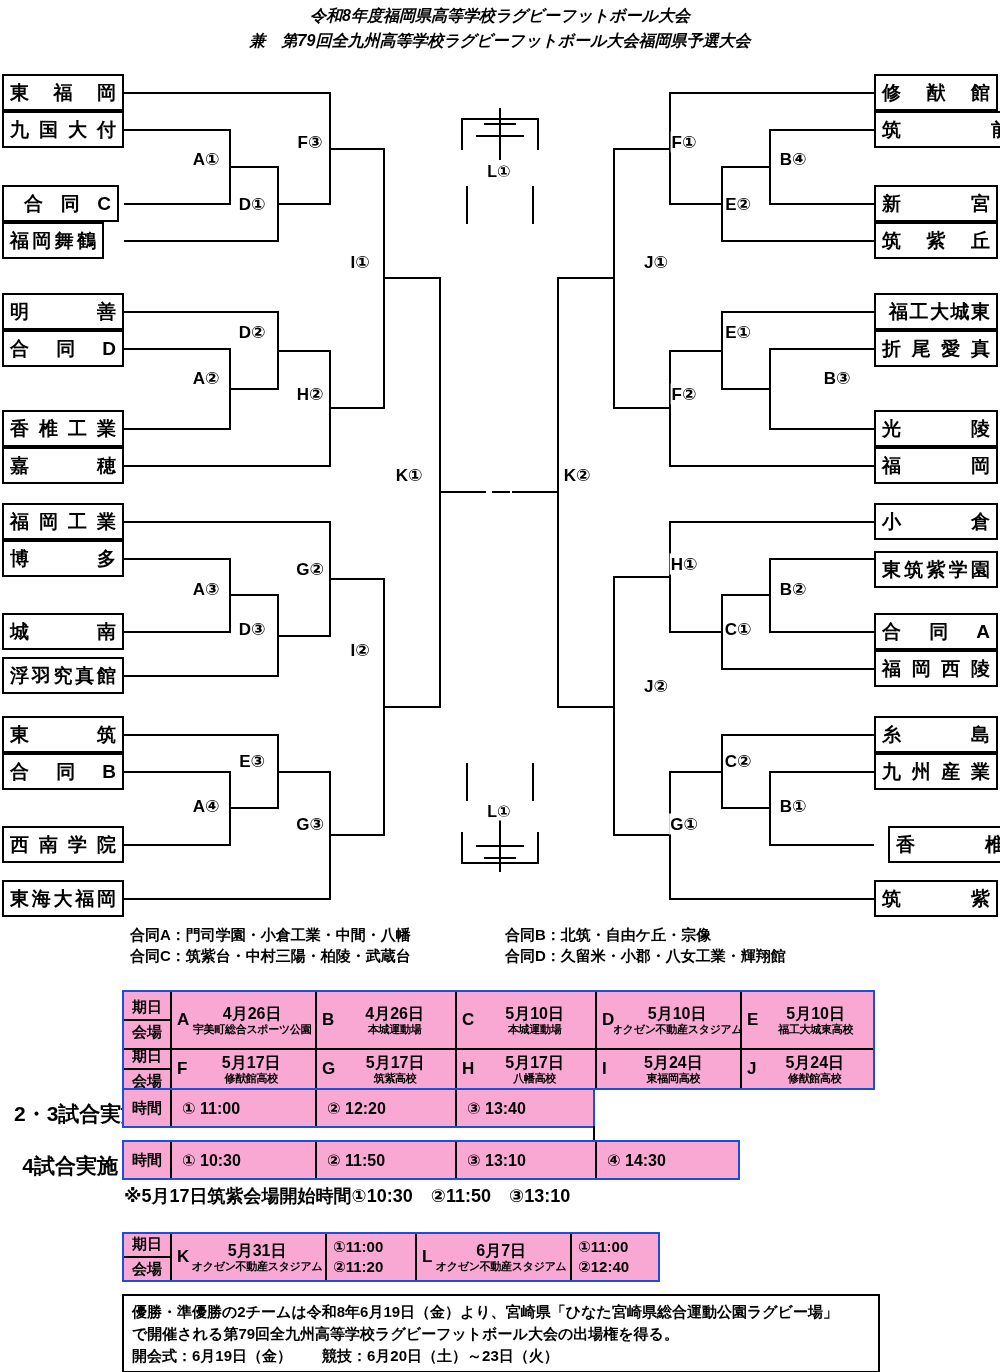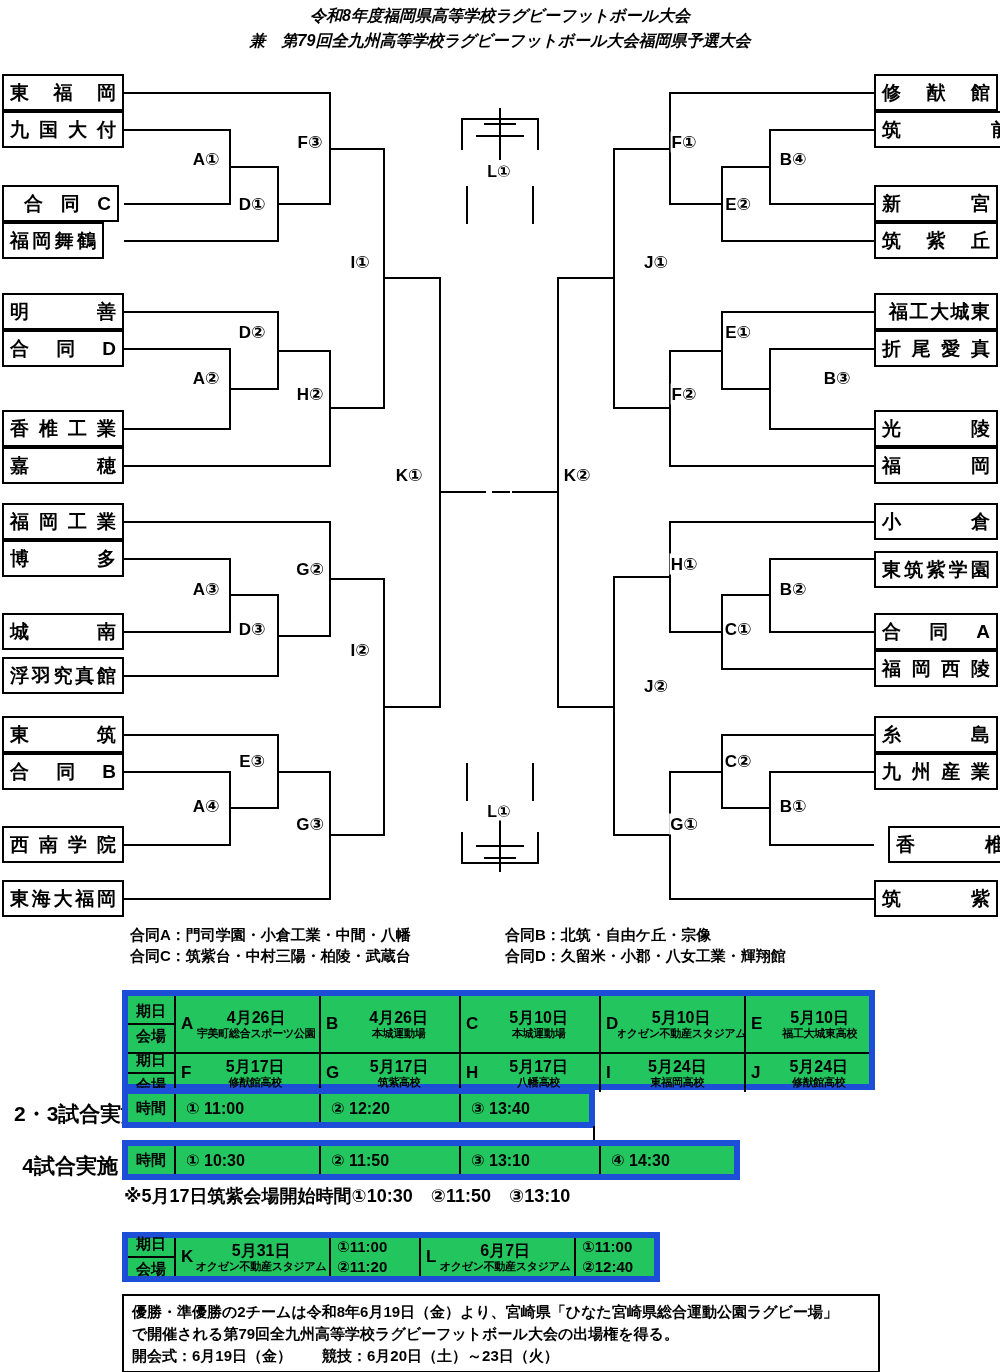--- a/index.html
+++ b/index.html
@@ -8,21 +8,21 @@
         font-family:"Liberation Sans","DejaVu Sans",sans-serif;overflow:hidden;}
   .title{position:absolute;left:0;width:100%;text-align:center;font-size:16px;font-weight:bold;white-space:nowrap;font-style:italic;}
   .line{position:absolute;background:#000;}
   .team{position:absolute;border:2px solid #000;background:#fff;display:flex;align-items:center;
         font-weight:bold;font-size:19px;padding:0 6px;}
   .team span{flex:1;display:block;text-align:justify;text-align-last:justify;}
   .blabel{position:absolute;transform:translate(-50%,-50%);font-size:17px;font-weight:bold;white-space:nowrap;background:#fff;padding:0 1px;}
   .jnote{position:absolute;font-size:15px;font-weight:bold;white-space:nowrap;}
   .sidelabel{position:absolute;font-size:21px;font-weight:bold;text-align:right;white-space:nowrap;}
   .note{position:absolute;font-size:18px;font-weight:bold;white-space:nowrap;}
-  .tbl{position:absolute;border:6px solid #1d4ed8;background:#22c55e;}
+  .tbl{position:absolute;border:2px solid #1d4ed8;background:#f9a8d4;}
   .vrow{display:flex;}
   .vrow>*{flex-shrink:0;}
   .r2{border-top:2px solid #000;}
   .vhead{display:flex;flex-direction:column;justify-content:center;align-items:center;
          font-size:15px;font-weight:bold;border-left:2px solid #000;}
   .cellf{border-left:none !important;}
   .hdiv{display:block;width:100%;border-top:2px solid #000;margin:2px 0;}
   .vcell{display:flex;align-items:center;border-left:2px solid #000;overflow:hidden;}
   .vletter{font-size:17px;font-weight:bold;padding-left:5px;}
   .vinfo{flex:1;display:flex;flex-direction:column;align-items:center;justify-content:center;line-height:1.2;overflow:hidden;}

